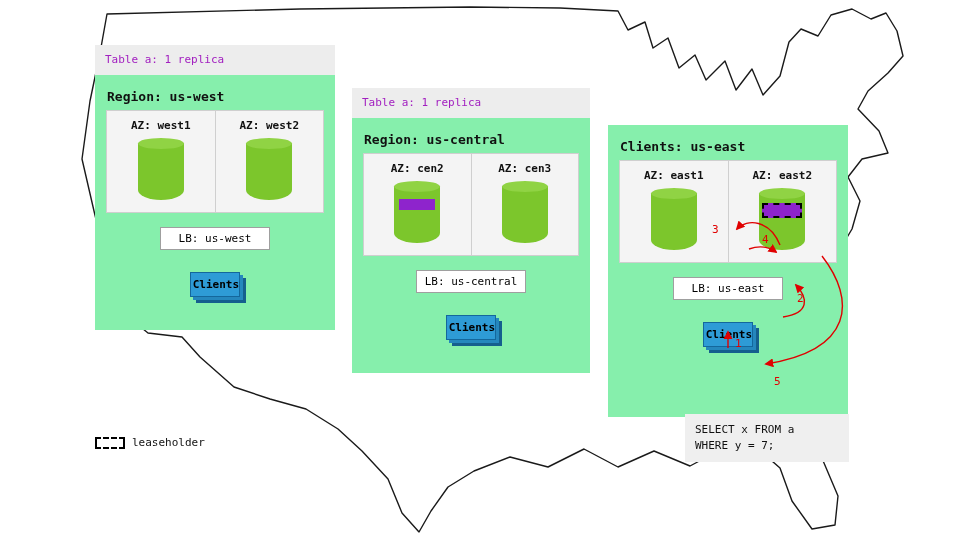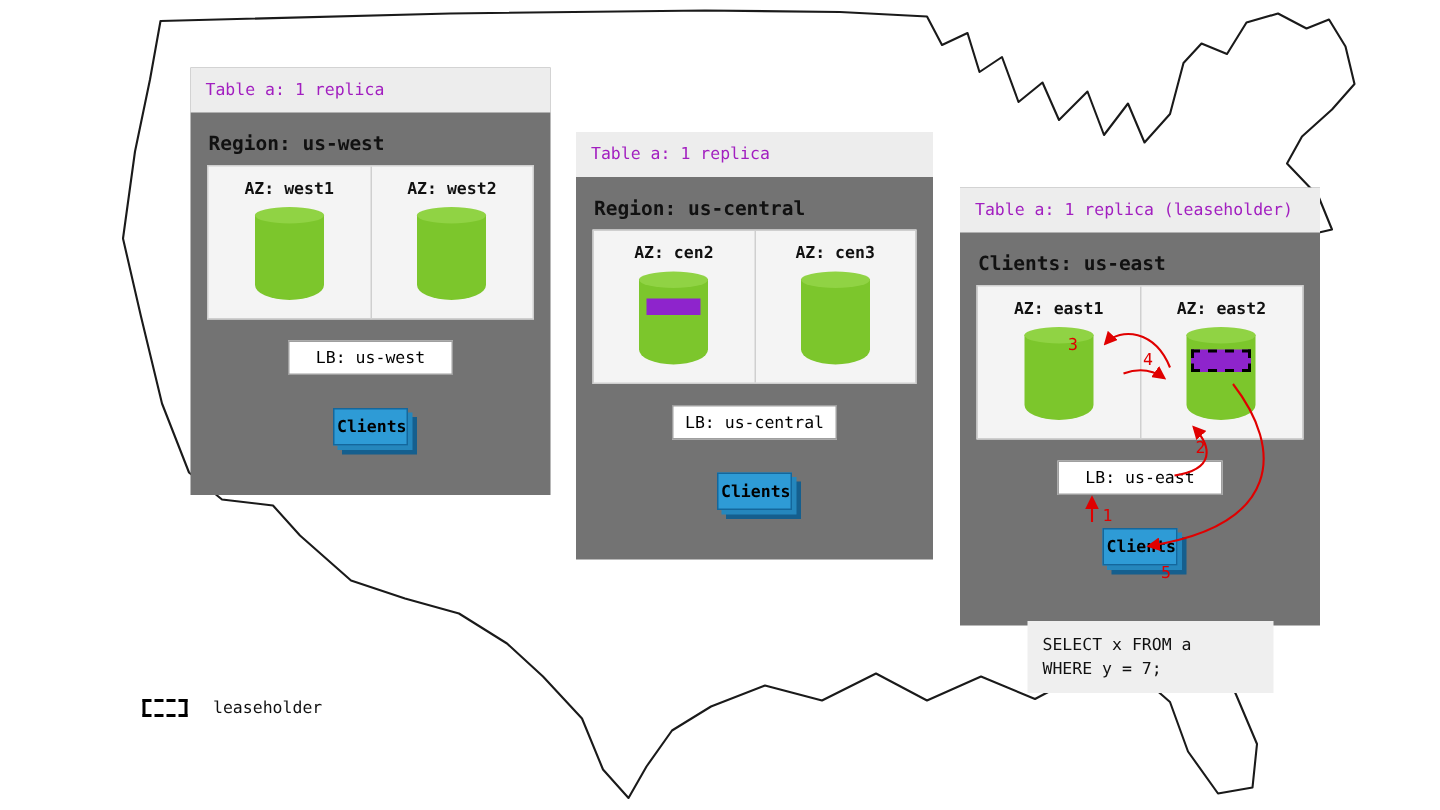--- a/index.html
+++ b/index.html
@@ -3,21 +3,21 @@
 <meta charset="utf-8">
 <style>
   * { margin:0; padding:0; box-sizing:border-box; }
   html,body { width:960px; height:540px; background:#ffffff; overflow:hidden; }
   body { font-family:"DejaVu Sans Mono","Liberation Mono",monospace; position:relative; }
   #stage { position:relative; width:960px; height:540px; }
 
   .map-svg { position:absolute; left:0; top:0; z-index:1; }
   .arrows-svg { position:absolute; left:0; top:0; z-index:4; pointer-events:none; }
 
-  .panel { position:absolute; background:#737373; z-index:2;margin-left:32px; }
+  .panel { position:absolute; background:#86efac; z-index:2; }
   .panel-header { background:#ededed; height:30px; line-height:30px; padding-left:10px;
                   font-size:11px; color:#a21fc0; white-space:nowrap; }
   .region-title { padding:14px 0 8px 12px; font-size:13px; font-weight:bold; color:#111; height:35px; }
 
   .az-box { margin:0 11px; background:#f4f4f4; border:1px solid #cfcfcf; display:flex; }
   .az-col { flex:1; text-align:center; padding-top:8px; }
   .az-col + .az-col { border-left:1px solid #cfcfcf; }
   .az-label { font-size:11px; line-height:13px; margin-bottom:6px; color:#111;font-weight:bold; }
 
   .cylinder { position:relative; width:46px; height:62px; margin:0 auto 12px; }
@@ -31,21 +31,21 @@
   .lb-box { width:110px; margin:14px auto 0; background:#ffffff; border:1px solid #9f9f9f;
             font-size:11px; text-align:center; padding:4px 0; }
 
   .clients-btn { width:50px; margin:22px auto 0; background:#2e9bd6; border:1px solid #14679c;
                  font-size:11px; text-align:right; padding:5px 0; color:#000;
                  box-shadow:3px 3px 0 0 #2587bd, 6px 6px 0 0 #155f8e;font-weight:bold; }
 
   .query-box { position:absolute; left:685px; top:414px; width:164px; background:#efefef;
                font-size:11px; line-height:16px; padding:8px 10px; z-index:2; color:#111; }
 
-  .legend { position:absolute; left:95px; top:465px; display:flex; align-items:center; gap:17px;
+  .legend { position:absolute; left:95px; top:436px; display:flex; align-items:center; gap:7px;
             font-size:11px; z-index:2; color:#111; }
   .legend-swatch { width:30px; height:12px; border:2px dashed #000; background:#fff; }
 
   .arrow-label { font-size:11px; fill:#e00000; font-family:"DejaVu Sans Mono","Liberation Mono",monospace; }
 </style>
 </head>
 <body>
 
 <div id="stage">
 
@@ -101,21 +101,20 @@
           <div class="cyl-body"></div>
           <div class="cyl-top"></div>
         </div>
       </div>
     </div>
     <div class="lb-box">LB: us-central</div>
     <div class="clients-btn">Clients</div>
   </div>
 
   <div class="panel" style="left:608px; top:125px; width:240px; height:292px;">
-    <div class="panel-header">Table a: 1 replica (leaseholder)</div>
     <div class="region-title">Clients: us-east</div>
     <div class="az-box">
       <div class="az-col">
         <div class="az-label">AZ: east1</div>
         <div class="cylinder">
           <div class="cyl-body"></div>
           <div class="cyl-top"></div>
         </div>
       </div>
       <div class="az-col">

